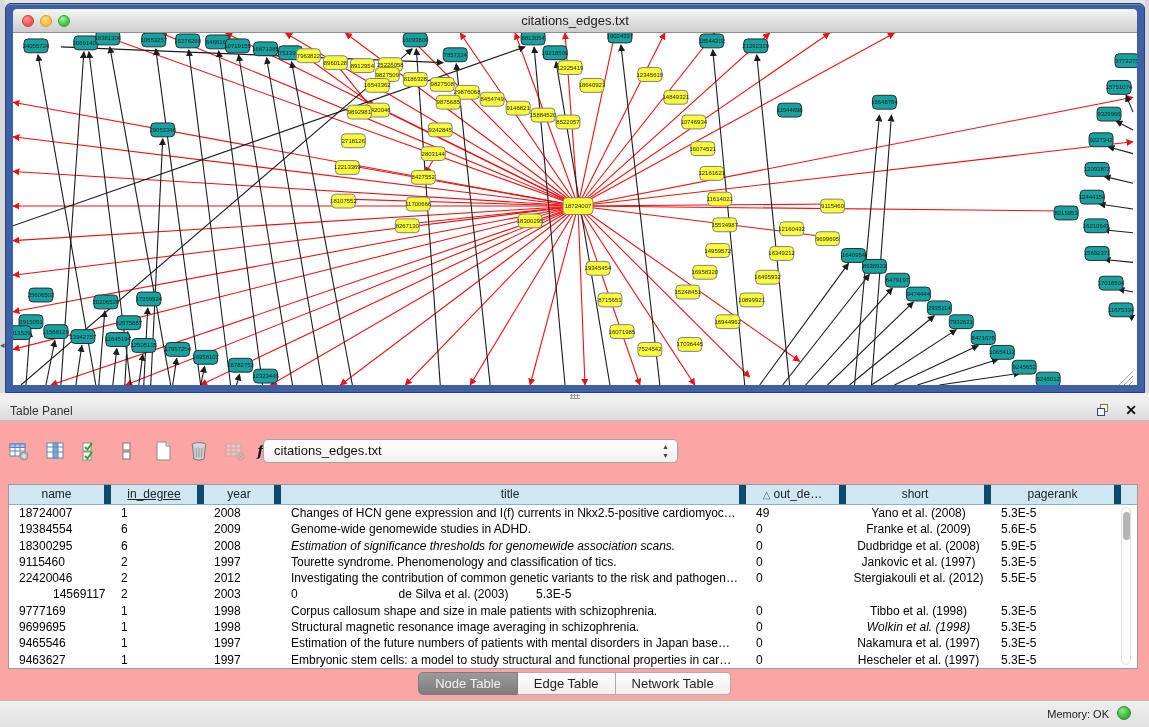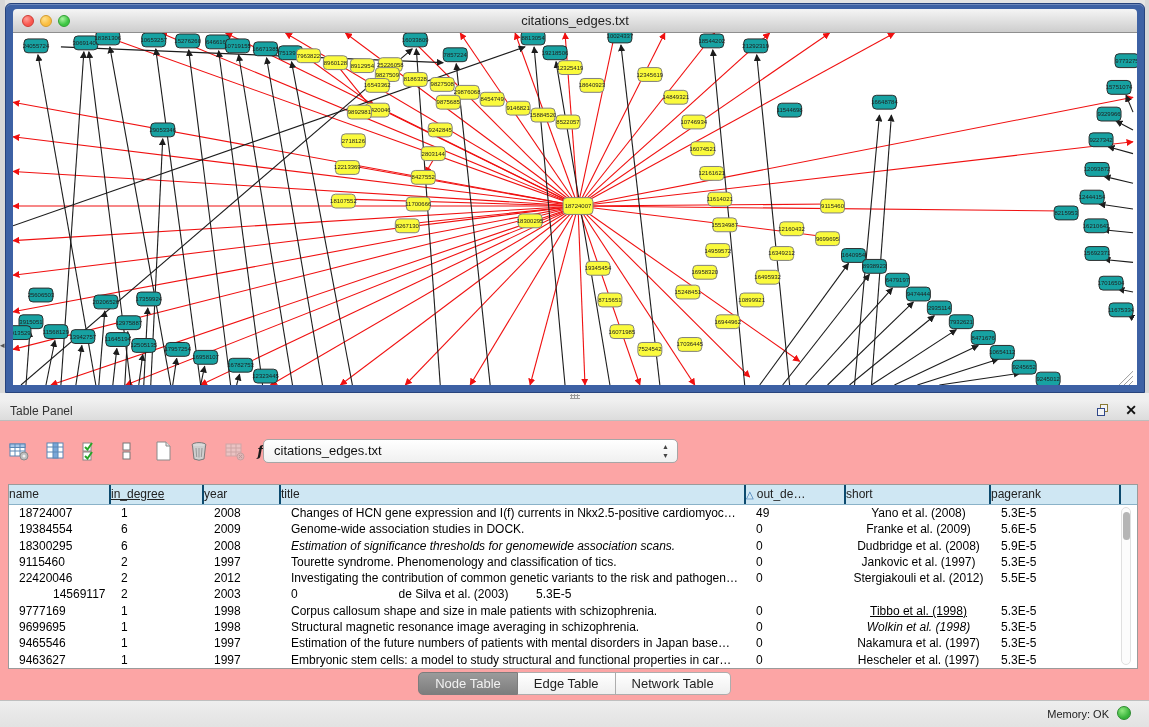--- a/index.html
+++ b/index.html
@@ -49,22 +49,22 @@
   #fx-icon { font-family:"DejaVu Serif", serif; font-style:italic; font-weight:bold; font-size:14px; color:#1a1a1a; }
   #table-combo { position:absolute; left:263px; top:39px; width:415px; height:24px;
     background:linear-gradient(#ffffff,#f0f0f0); border:1px solid #a6a6a6; border-radius:5px;
     font-size:13px; color:#111; line-height:22px; padding-left:10px; cursor:pointer; }
   #combo-arrows { position:absolute; right:8px; top:2px; font-size:7px; color:#444; line-height:9px; text-align:center; }
 
   
   #data-table { position:absolute; left:8px; top:84px; width:1130px; height:185px;
     background:#fff; border:1px solid #9b9b9b; overflow:hidden; }
   #thead { display:flex; height:20px; background:#cfe7f3; border-bottom:1px solid #8ab2c8; }
-  .th { font-size:12px; color:#222; line-height:19px;
-    border-right:2px solid #0c4a6e; overflow:hidden; white-space:nowrap; cursor:pointer; flex:0 0 auto; }
+  .th { font-size:12px; color:#222; text-align:center; line-height:19px;
+    border-right:7px solid #0c4a6e; overflow:hidden; white-space:nowrap; cursor:pointer; flex:0 0 auto; }
   .th .sort-tri { color:#2f6fb0; font-size:10px; margin-right:3px; }
   #tbody .tr { display:flex; height:16.3px; background:#fff; }
   .td { font-size:12px; color:#000; line-height:16px; white-space:nowrap; overflow:hidden;
     flex:0 0 auto; padding:0 4px; }
   .td.al { padding-left:10px; }
   .td.ac { text-align:center; }
   #v-scroll { position:absolute; right:6px; top:22px; width:10px; height:158px;
     background:#fcfcfc; border:1px solid #e0e0e0; border-radius:5px; }
   #v-thumb { position:absolute; left:1px; top:4px; width:7px; height:28px; background:#b5b5b5; border-radius:4px; cursor:pointer; }
 
@@ -733,21 +733,21 @@
             <div class="td al" style="width: 77px;">2008</div>
             <div class="td al" style="width: 465px;">Changes of HCN gene expression and I(f) currents in Nkx2.5-positive cardiomyoc…</div>
             <div class="td al" style="width: 100px;">49</div>
             <div class="td ac" style="width: 145px;">Yano et al. (2008)</div>
             <div class="td al" style="width: 130px;">5.3E-5</div>
           </div>
           <div class="tr">
             <div class="td al" style="width: 102px;">19384554</div>
             <div class="td al" style="width: 93px;">6</div>
             <div class="td al" style="width: 77px;">2009</div>
-            <div class="td al" style="width: 465px;">Genome-wide association studies in DOCK.</div>
+            <div class="td al" style="width: 465px;">Genome-wide genomewide studies in ADHD.</div>
             <div class="td al" style="width: 100px;">0</div>
             <div class="td ac" style="width: 145px;">Franke et al. (2009)</div>
             <div class="td al" style="width: 130px;">5.6E-5</div>
           </div>
           <div class="tr">
             <div class="td al" style="width: 102px;">18300295</div>
             <div class="td al" style="width: 93px;">6</div>
             <div class="td al" style="width: 77px;">2008</div>
             <div class="td al" style="width: 465px; font-style: italic;">Estimation of significance thresholds for genomewide association scans.</div>
             <div class="td al" style="width: 100px;">0</div>
@@ -779,21 +779,21 @@
             <div class="td al" style="width: 100px;">0</div>
             <div class="td ac" style="width: 145px;">de Silva et al. (2003)</div>
             <div class="td al" style="width: 130px;">5.3E-5</div>
           </div>
           <div class="tr">
             <div class="td al" style="width: 102px;">9777169</div>
             <div class="td al" style="width: 93px;">1</div>
             <div class="td al" style="width: 77px;">1998</div>
             <div class="td al" style="width: 465px;">Corpus callosum shape and size in male patients with schizophrenia.</div>
             <div class="td al" style="width: 100px;">0</div>
-            <div class="td ac" style="width: 145px; text-decoration: underline;">Tibbo et al. (1998)</div>
+            <div class="td ac" style="width: 145px;">Tibbo et al. (1998)</div>
             <div class="td al" style="width: 130px;">5.3E-5</div>
           </div>
           <div class="tr">
             <div class="td al" style="width: 102px;">9699695</div>
             <div class="td al" style="width: 93px;">1</div>
             <div class="td al" style="width: 77px;">1998</div>
             <div class="td al" style="width: 465px;">Structural magnetic resonance image averaging in schizophrenia.</div>
             <div class="td al" style="width: 100px;">0</div>
             <div class="td ac" style="width: 145px; font-style: italic;">Wolkin et al. (1998)</div>
             <div class="td al" style="width: 130px;">5.3E-5</div>

